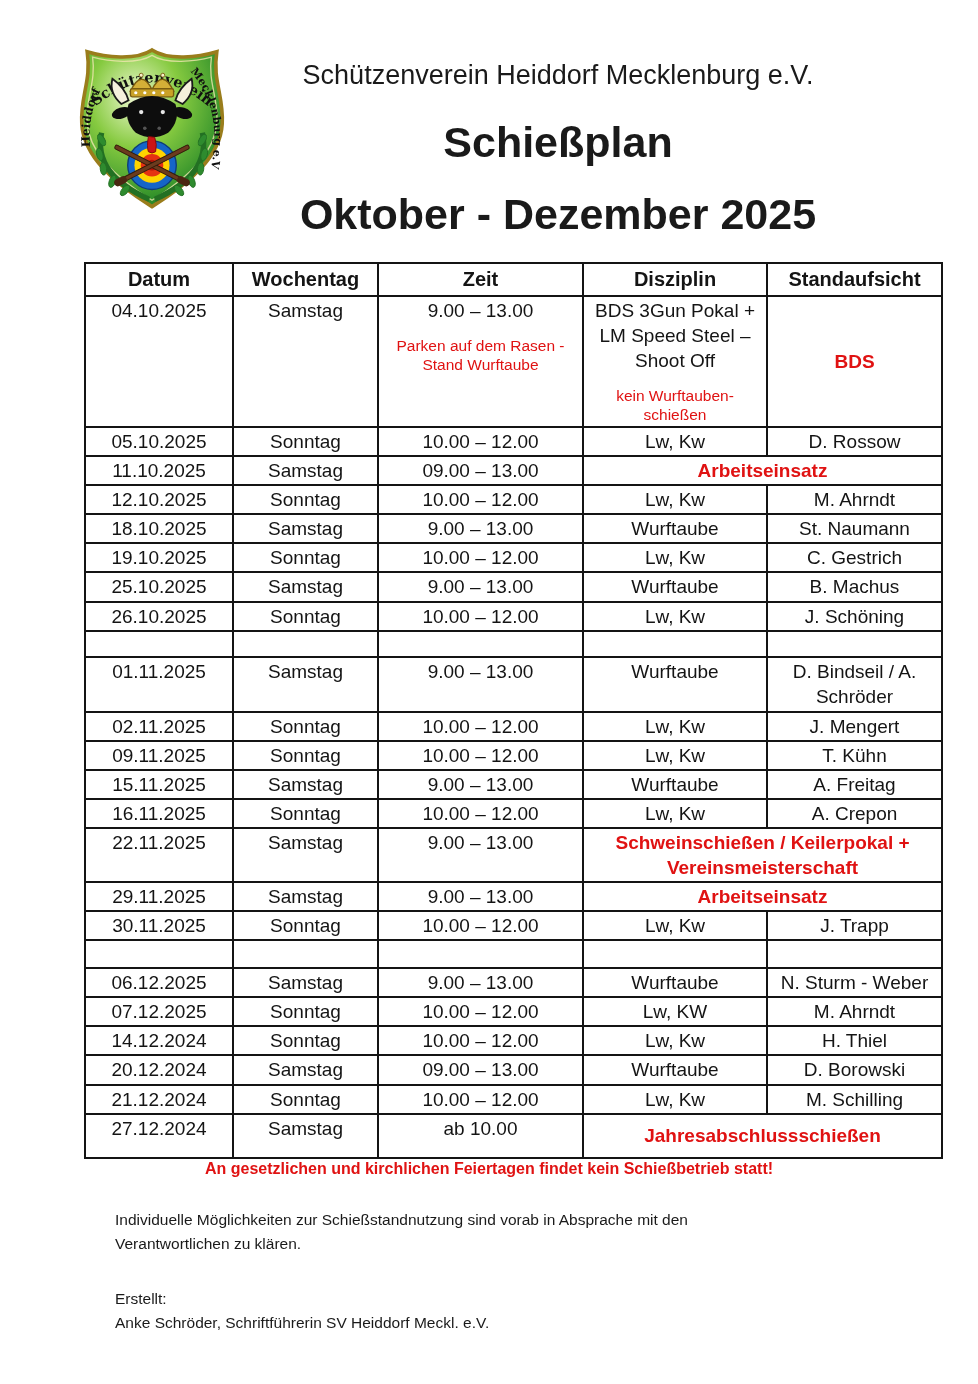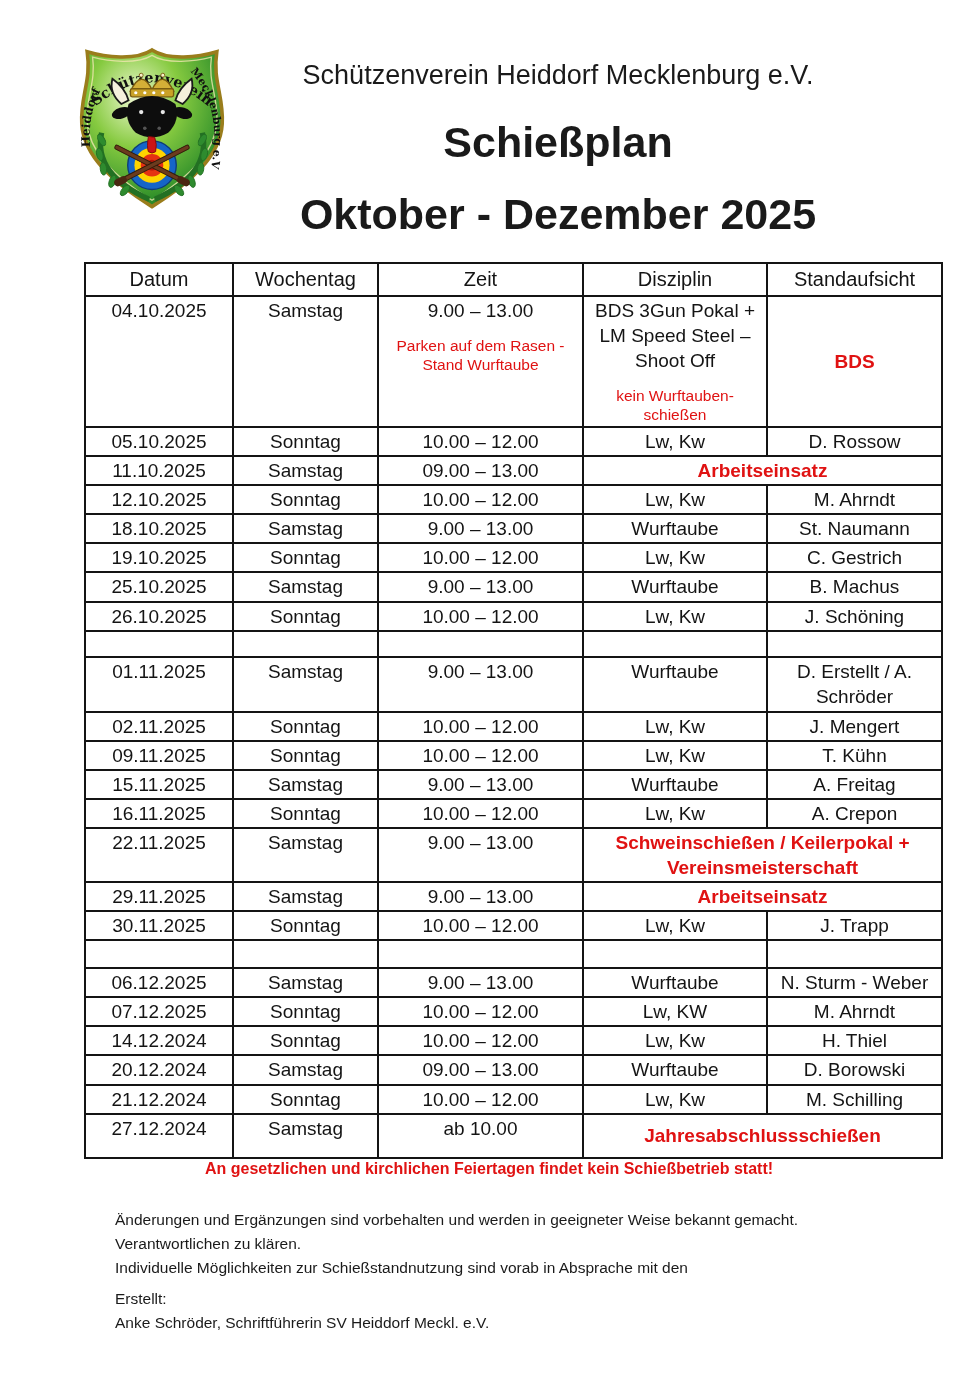--- a/index.html
+++ b/index.html
@@ -24,21 +24,21 @@
     font-size: 19px; color: #141414;
   }
   .sched th, .sched td {
     border: 2px solid #141414;
     padding: 1px 3px;
     text-align: center;
     vertical-align: top;
     overflow: hidden;
     line-height: 1.32;
   }
-  .sched th { font-size: 20px; font-weight: 400; height: 29px; vertical-align: middle; border-radius: 13px; }
+  .sched th { font-size: 20px; font-weight: 700; height: 29px; vertical-align: middle; border-radius: 13px; }
   .sched tr { height: 29px; }
   .sched td { white-space: pre-line; }
   .sched td .main { white-space: pre-line; }
   .sched td .note {
     color: #e01212; font-size: 15.5px; line-height: 1.22;
     white-space: pre-line; margin-top: 14px; font-weight: 400;
   }
   .sched td.merged { color: #e01212; font-weight: 700; vertical-align: middle; }
   .sched td.redcell { color: #e01212; font-weight: 700; }
   .sched td.va-mid { vertical-align: middle; }
@@ -232,21 +232,21 @@
           <td></td>
           <td></td>
           <td></td>
           <td></td>
         </tr>
         <tr style="height: 55px;">
           <td>01.11.2025</td>
           <td>Samstag</td>
           <td><div class="main">9.00 – 13.00</div></td>
           <td><div class="main">Wurftaube</div></td>
-          <td>D. Erstellt / A.
+          <td>D. Bindseil / A.
 Schröder</td>
         </tr>
         <tr>
           <td>02.11.2025</td>
           <td>Sonntag</td>
           <td><div class="main">10.00 – 12.00</div></td>
           <td><div class="main">Lw, Kw</div></td>
           <td>J. Mengert</td>
         </tr>
         <tr>
@@ -336,20 +336,19 @@
           <td>27.12.2024</td>
           <td>Samstag</td>
           <td><div class="main">ab 10.00</div></td>
           <td class="merged" colspan="2">Jahresabschlussschießen</td>
         </tr>
       </tbody>
   </table>
 
   <div class="holiday-notice">An gesetzlichen und kirchlichen Feiertagen findet kein Schießbetrieb statt!</div>
   <div class="notes-para">
-    <div>Änderungen und Ergänzungen sind vorbehalten und werden in geeigneter Weise bekannt gemacht.</div>
+    <div>Individuelle Möglichkeiten zur Schießstandnutzung sind vorab in Absprache mit den</div>
     <div>Verantwortlichen zu klären.</div>
-    <div>Individuelle Möglichkeiten zur Schießstandnutzung sind vorab in Absprache mit den</div>
   </div>
   <div class="created-label">Erstellt:</div>
   <div class="created-by">Anke Schröder, Schriftführerin SV Heiddorf Meckl. e.V.</div>
 
 </div>
 
 </body></html>

